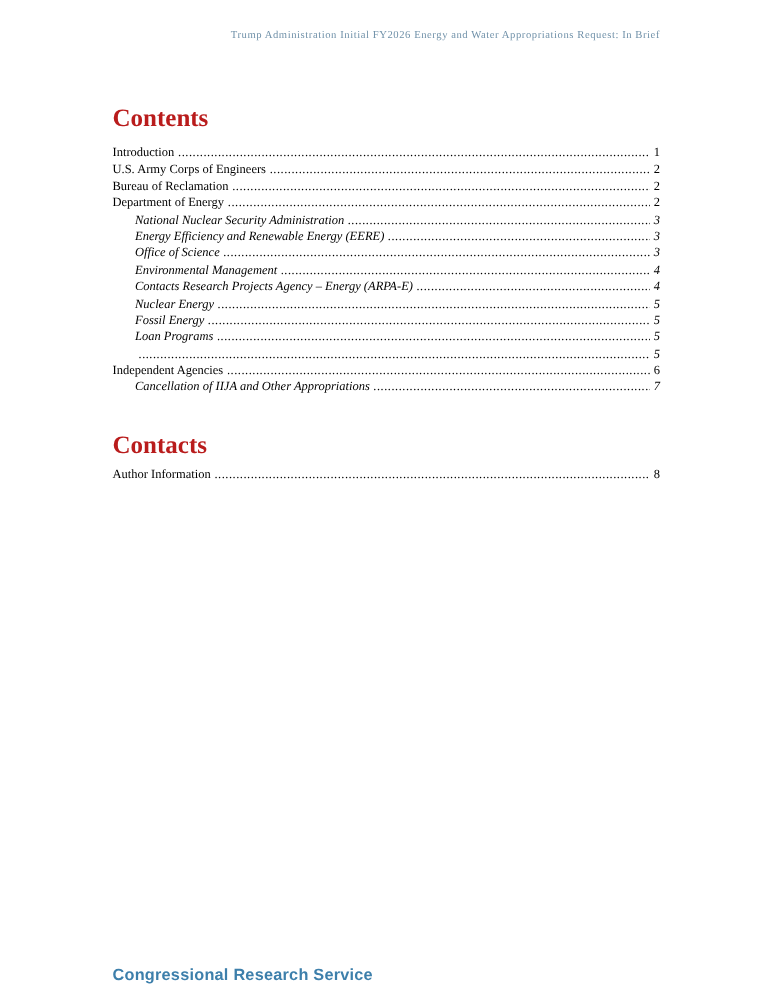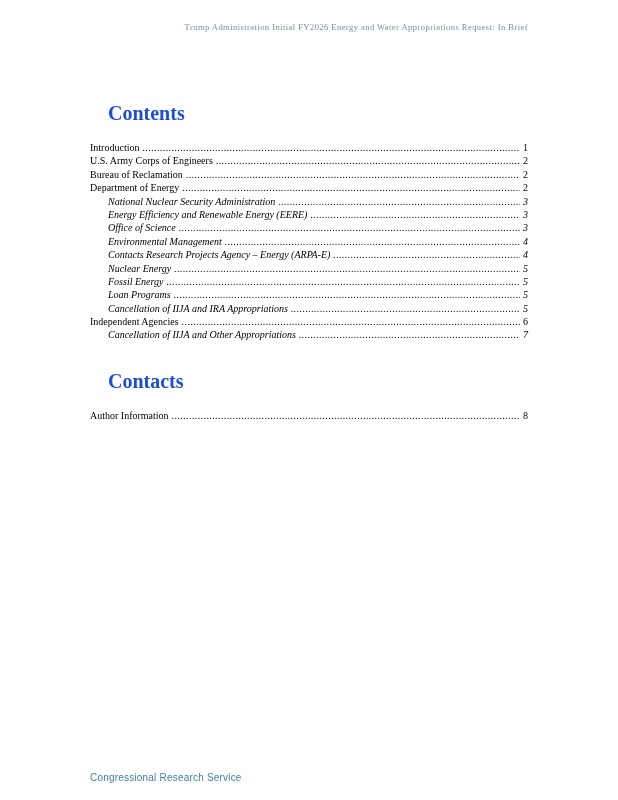--- a/index.html
+++ b/index.html
@@ -30,22 +30,22 @@
     position: absolute;
     top: 85px;
     left: 90px;
     width: 438px;
   }
   .doc-heading {
     font-family: "Liberation Serif", serif;
     font-weight: bold;
     font-size: 20px;
     line-height: 20px;
-    margin: 18px;
-    color: #1d4ed8;
+    margin: 0;
+    color: #b91c1c;
   }
   .toc { margin-top: 11px; }
   .toc-row {
     display: flex;
     align-items: baseline;
     font-size: 10px;
     line-height: 13.4px;
     height: 13.4px;
     white-space: nowrap;
   }
@@ -63,23 +63,24 @@
     content: "..........................................................................................................................................................................................................................";
   }
   .toc-page { flex: 0 0 auto; text-align: right; }
   .contacts-heading { margin-top: 29px; font-family: Liberation Serif, serif; }
   .contacts { margin-top: 7px; }
   .footer {
     position: absolute;
     top: 772px;
     left: 90px;
     font-family: "Liberation Sans", sans-serif;
-    font-size: 10px;
+    font-size: 13px;
     letter-spacing: 0.2px;
     color: var(--footer_text, #3d7fab);
+    font-weight: bold;
   }
 </style>
 </head>
 <body>
 
 <div class="page">
 
   <div class="running-header">Trump Administration Initial FY2026 Energy and Water Appropriations Request: In Brief</div>
 
   <div class="main">
@@ -154,21 +155,20 @@
         <span class="toc-page">5</span>
       </div>
 
       <div class="toc-row lvl1">
         <span class="toc-title">Loan Programs</span>
         <span class="toc-leader"></span>
         <span class="toc-page">5</span>
       </div>
 
       <div class="toc-row lvl1">
-        <span class="toc-title">Cancellation of IIJA and IRA Appropriations</span>
         <span class="toc-leader"></span>
         <span class="toc-page">5</span>
       </div>
 
       <div class="toc-row">
         <span class="toc-title">Independent Agencies</span>
         <span class="toc-leader"></span>
         <span class="toc-page">6</span>
       </div>
 

